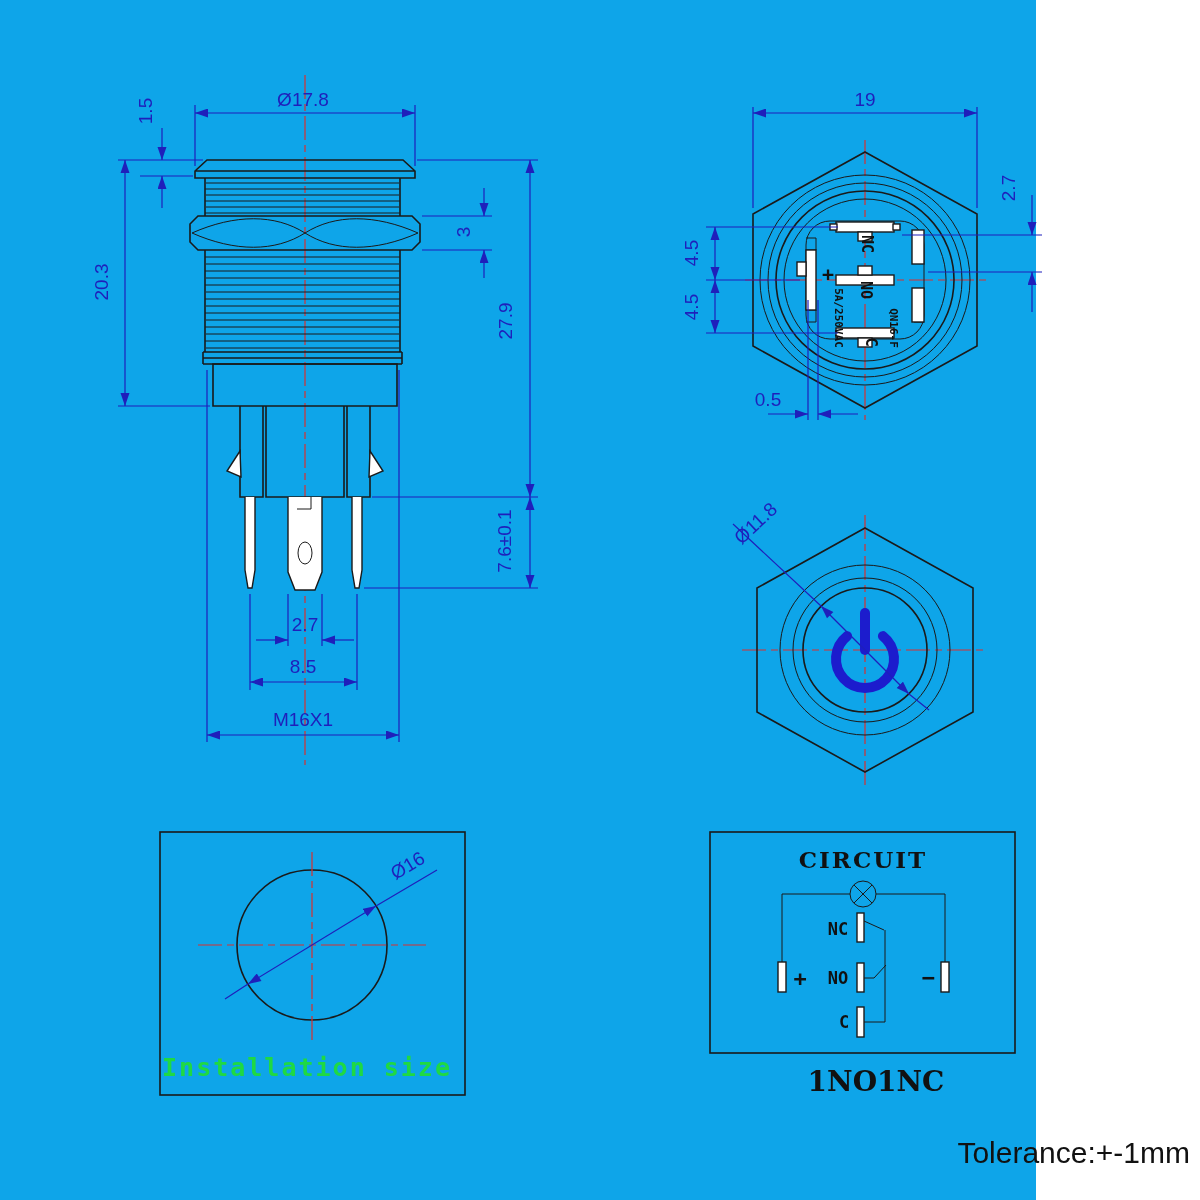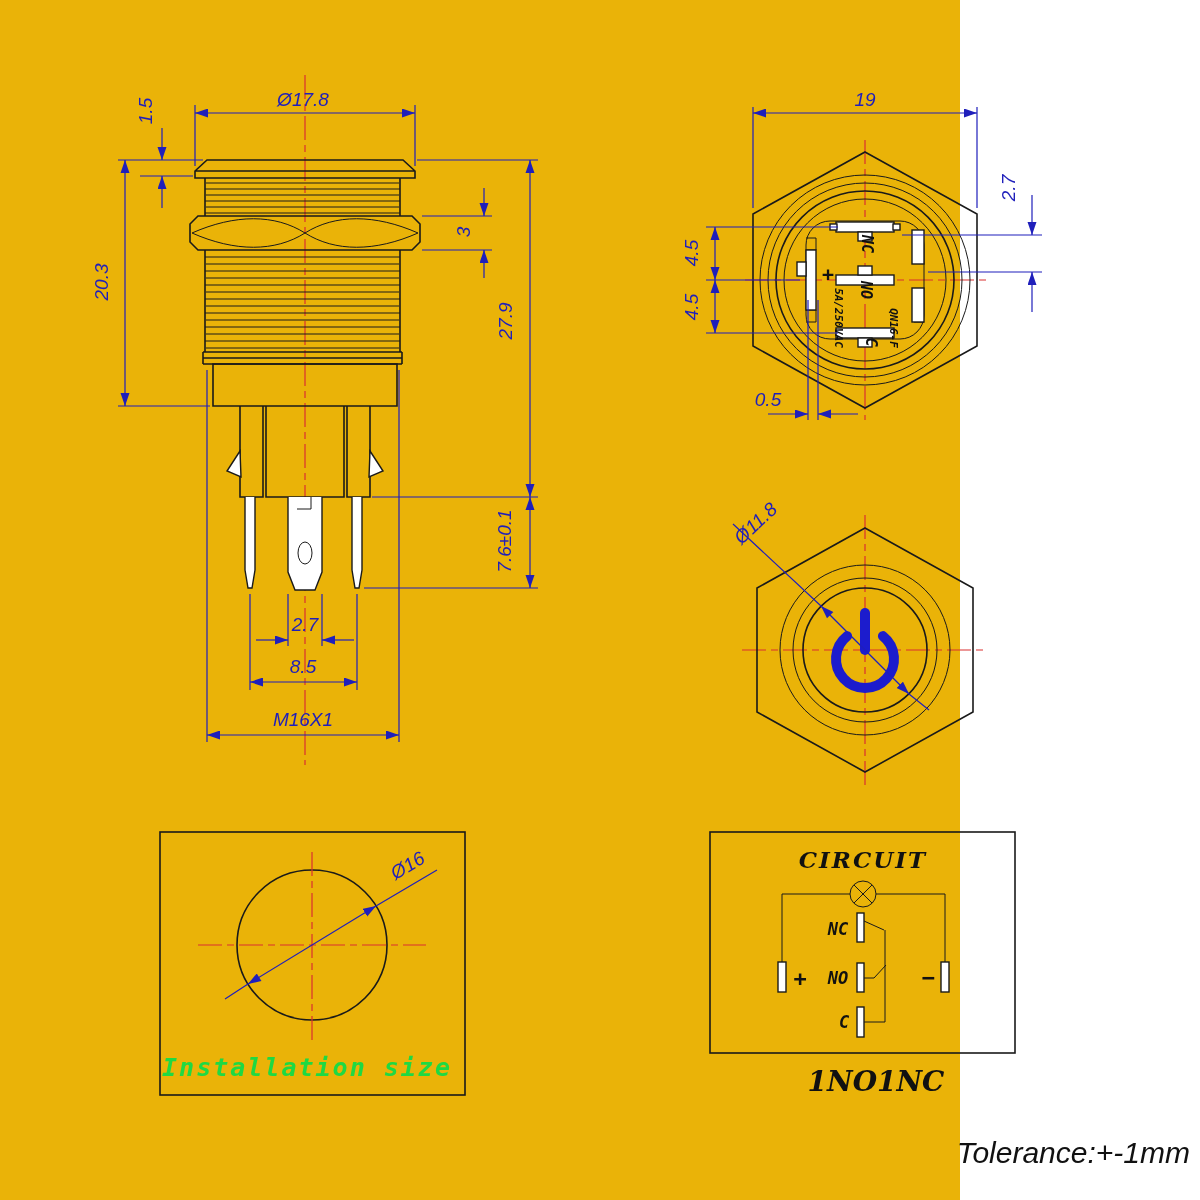--- a/index.html
+++ b/index.html
@@ -1,17 +1,17 @@
 <!DOCTYPE html>
 <html><head>
 <meta charset="utf-8">
 <style>
   html,body{margin:0;padding:0;background:#fff;}
-  .stage{position:relative;width:960px;height:1200px;background:#eab308;
-         font-family:"Liberation Sans",sans-serif;font-style:italic;}
+  .stage{position:relative;width:1036px;height:1200px;background:#0ea5e9;
+         font-family:"Liberation Sans",sans-serif;}
   svg{display:block;}
   .blk{stroke:#1a1a1a;fill:none;stroke-width:1.6;}
   .blk1{stroke:#1a1a1a;fill:none;stroke-width:1;}
   .blkf{stroke:#1a1a1a;fill:#ffffff;stroke-width:1.4;}
   .blu{stroke:#1f1fbb;fill:none;stroke-width:1.2;}
   .red{stroke:#d93030;fill:none;stroke-width:1.2;stroke-dasharray:24 5 7 5;}
   .pwr{stroke:#1c1ccd;fill:none;stroke-width:10;stroke-linecap:round;}
   text.dim{fill:#1f1fbb;font-family:"Liberation Sans",sans-serif;font-size:19px;}
   text.lbl{fill:#111;font-family:"DejaVu Sans Mono",monospace;font-weight:700;}
   text.cad{fill:#111;font-family:"DejaVu Serif",serif;font-weight:700;}

